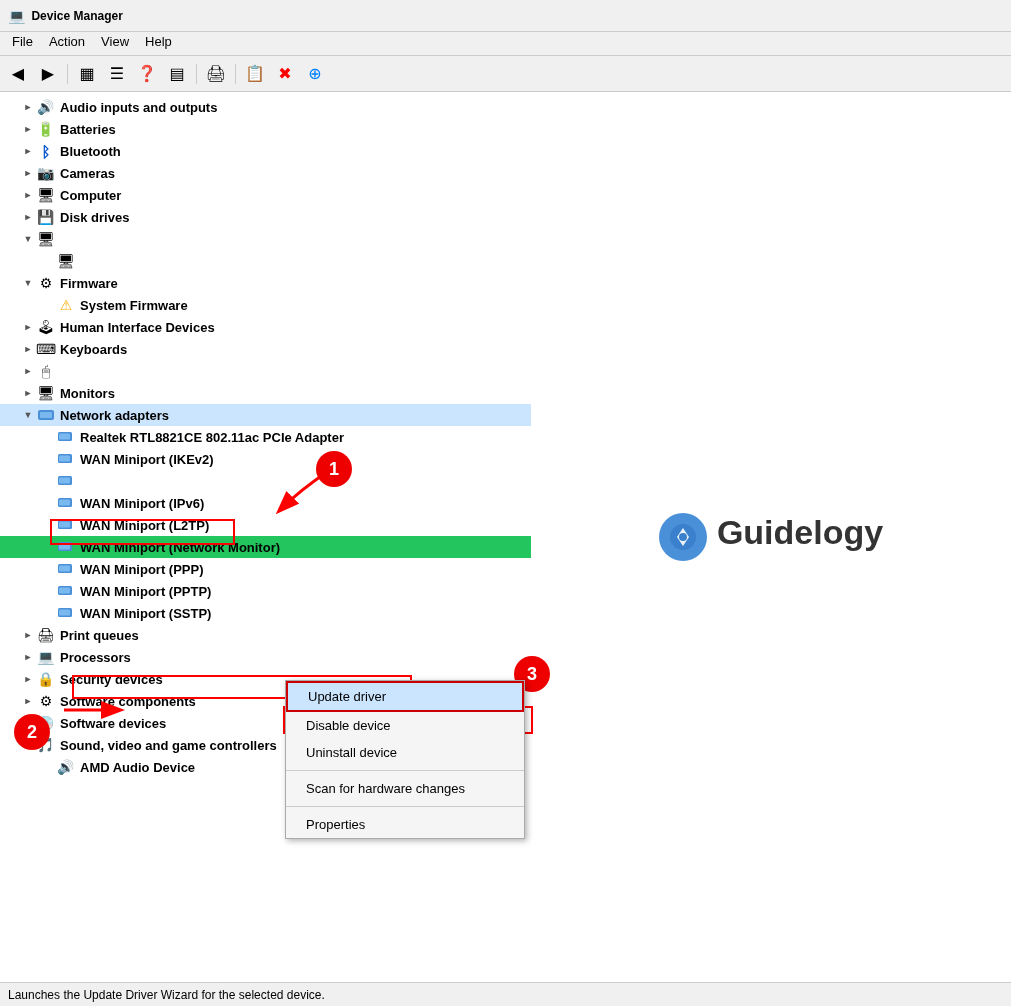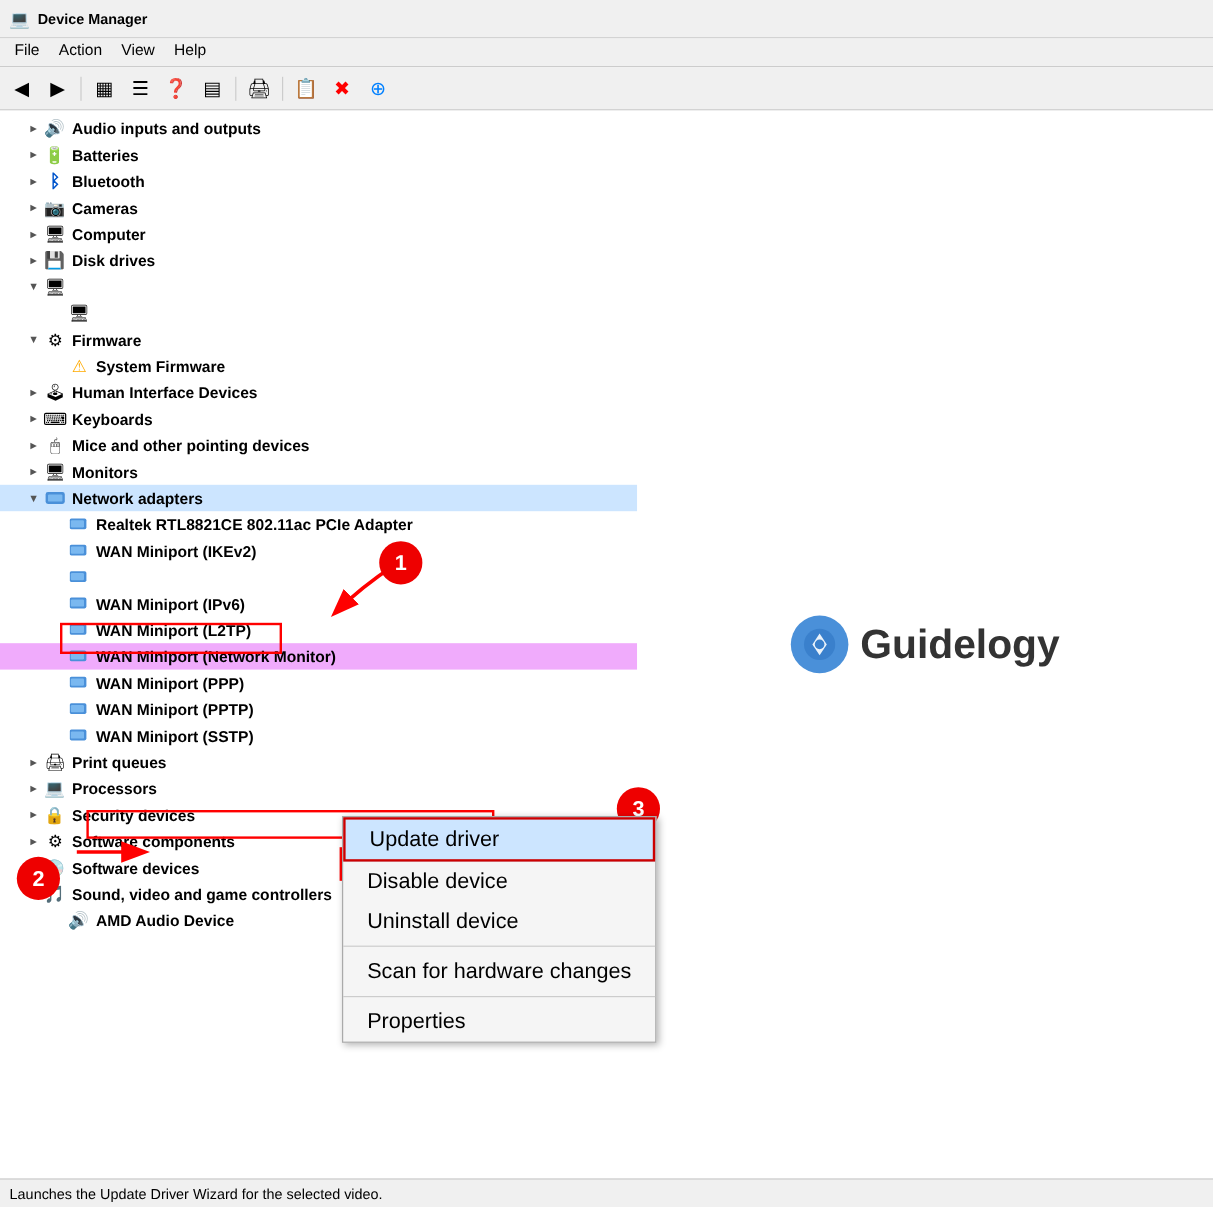--- a/index.html
+++ b/index.html
@@ -77,21 +77,21 @@
     .right-panel {
       width: 480px;
       display: flex;
       align-items: center;
       justify-content: center;
       background: #fff;
     }
     
     .guidelogy-logo {
       display: flex;
-      align-items: center;
+      align-items: flex-start;
       gap: 10px;
       font-size: 36px;
       font-weight: 600;
       color: #333;
     }
     .guidelogy-logo-icon {
       width: 48px;
       height: 48px;
       background: #4a90d9;
       border-radius: 50%;
@@ -106,21 +106,21 @@
     
     .tree-item {
       display: flex;
       align-items: center;
       height: 22px;
       padding-left: 4px;
       cursor: pointer;
       white-space: nowrap;
       user-select: none;
     }
-    .tree-item.selected { background: #f0abfc; }
+    .tree-item.selected { background: #22c55e; }
     
     .expand-btn {
       width: 16px;
       height: 16px;
       display: flex;
       align-items: center;
       justify-content: center;
       font-size: 9px;
       color: #555;
       flex-shrink: 0;
@@ -173,21 +173,21 @@
     }
     
     
     .context-menu {
       position: absolute;
       background: #f5f5f5;
       border: 1px solid #aaa;
       box-shadow: 2px 2px 6px rgba(0,0,0,0.3);
       min-width: 240px;
       z-index: 200;
-      font-size: 18px;
+      font-size: 13px;
     }
     .context-menu-item {
       padding: 6px 20px;
       cursor: pointer;
     }
     .context-menu-item.highlighted { background: #cce5ff; border: 1px solid #e00; }
     .context-menu-item.bold { font-weight: normal; }
     .context-menu-sep { height: 1px; background: #ccc; margin: 4px 0; }
     
     
@@ -304,21 +304,20 @@
 
     <div class="tree-item indent-1">
       <span class="expand-btn">►</span>
       <span class="tree-icon">⌨</span>
       <span class="tree-label">Keyboards</span>
     </div>
 
     <div class="tree-item indent-1">
       <span class="expand-btn">►</span>
       <span class="tree-icon">🖱</span>
-      <span class="tree-label">Mice and other pointing devices</span>
     </div>
 
     <div class="tree-item indent-1">
       <span class="expand-btn">►</span>
       <span class="tree-icon">🖥</span>
       <span class="tree-label">Monitors</span>
     </div>
 
     <div class="tree-item indent-1" id="network-item" style="background:#cce5ff;">
       <span class="expand-btn">▼</span>
@@ -536,14 +535,14 @@
 <svg class="annotation-arrow" style="position:absolute; top:668px; left:430px; width:120px; height:60px; pointer-events:none; z-index:99;" viewBox="0 0 120 60">
   <defs>
     <marker id="arr3" markerWidth="8" markerHeight="8" refX="6" refY="3" orient="auto">
       <path d="M0,0 L0,6 L8,3 z" fill="red"></path>
     </marker>
   </defs>
   <path d="M100,10 Q70,30 50,50" stroke="red" stroke-width="3" fill="none" marker-end="url(#arr3)"></path>
 </svg>
 
 <div class="status-bar">
-  <span>Launches the Update Driver Wizard for the selected video.</span>
+  <span>Launches the Update Driver Wizard for the selected device.</span>
 </div>
 
 </body></html>

